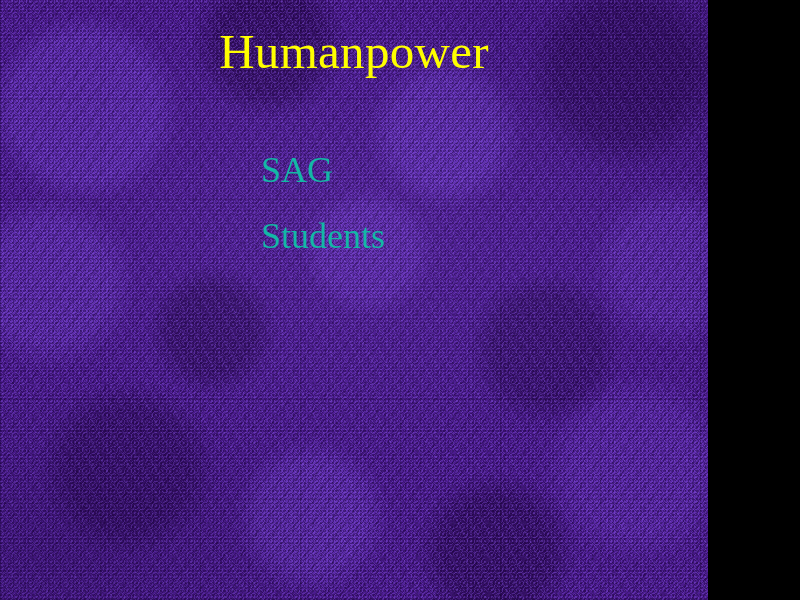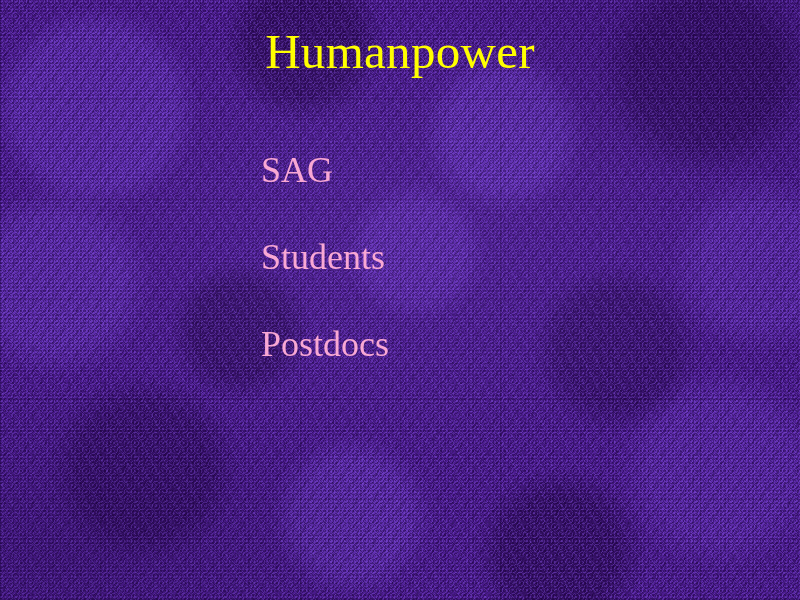--- a/index.html
+++ b/index.html
@@ -4,21 +4,21 @@
 <title>Humanpower</title>
 <style>
   html, body {
     margin: 0;
     padding: 0;
     background: #000;
   }
 
   .slide {
     position: relative;
-    width: 800px;
+    width: 708px;
     height: 600px;
     overflow: hidden;
     background-color: #4a1a8c;
     font-family: "Liberation Serif", "DejaVu Serif", serif;
     -webkit-font-smoothing: antialiased;
   }
 
   
   .bg-base {
     position: absolute;
@@ -108,42 +108,41 @@
   .bullet-list {
     position: absolute;
     left: 261px;
     top: 152px;
     margin: 0;
     padding: 0;
     list-style: none;
   }
 
   .bullet-item {
-    color: #f9a8d4;
+    color: #14b8a6;
     font-size: 36px;
     line-height: 1;
     white-space: nowrap;
   }
-  .bullet-item + .bullet-item { margin-top: 51px; }
+  .bullet-item + .bullet-item { margin-top: 30px; }
 </style>
 </head>
 <body>
 
 <div class="slide">
 
   <div class="bg-base"></div>
   <div class="bg-veins"></div>
   <div class="bg-grain"></div>
   <div class="bg-seams"></div>
   <div class="bg-shade"></div>
 
   <div class="content">
 
     <div class="slide-title">Humanpower</div>
 
     <ul class="bullet-list">
       <li class="bullet-item">SAG</li>
       <li class="bullet-item">Students</li>
-      <li class="bullet-item">Postdocs</li>
     </ul>
 
   </div>
 </div>
 
 </body></html>

